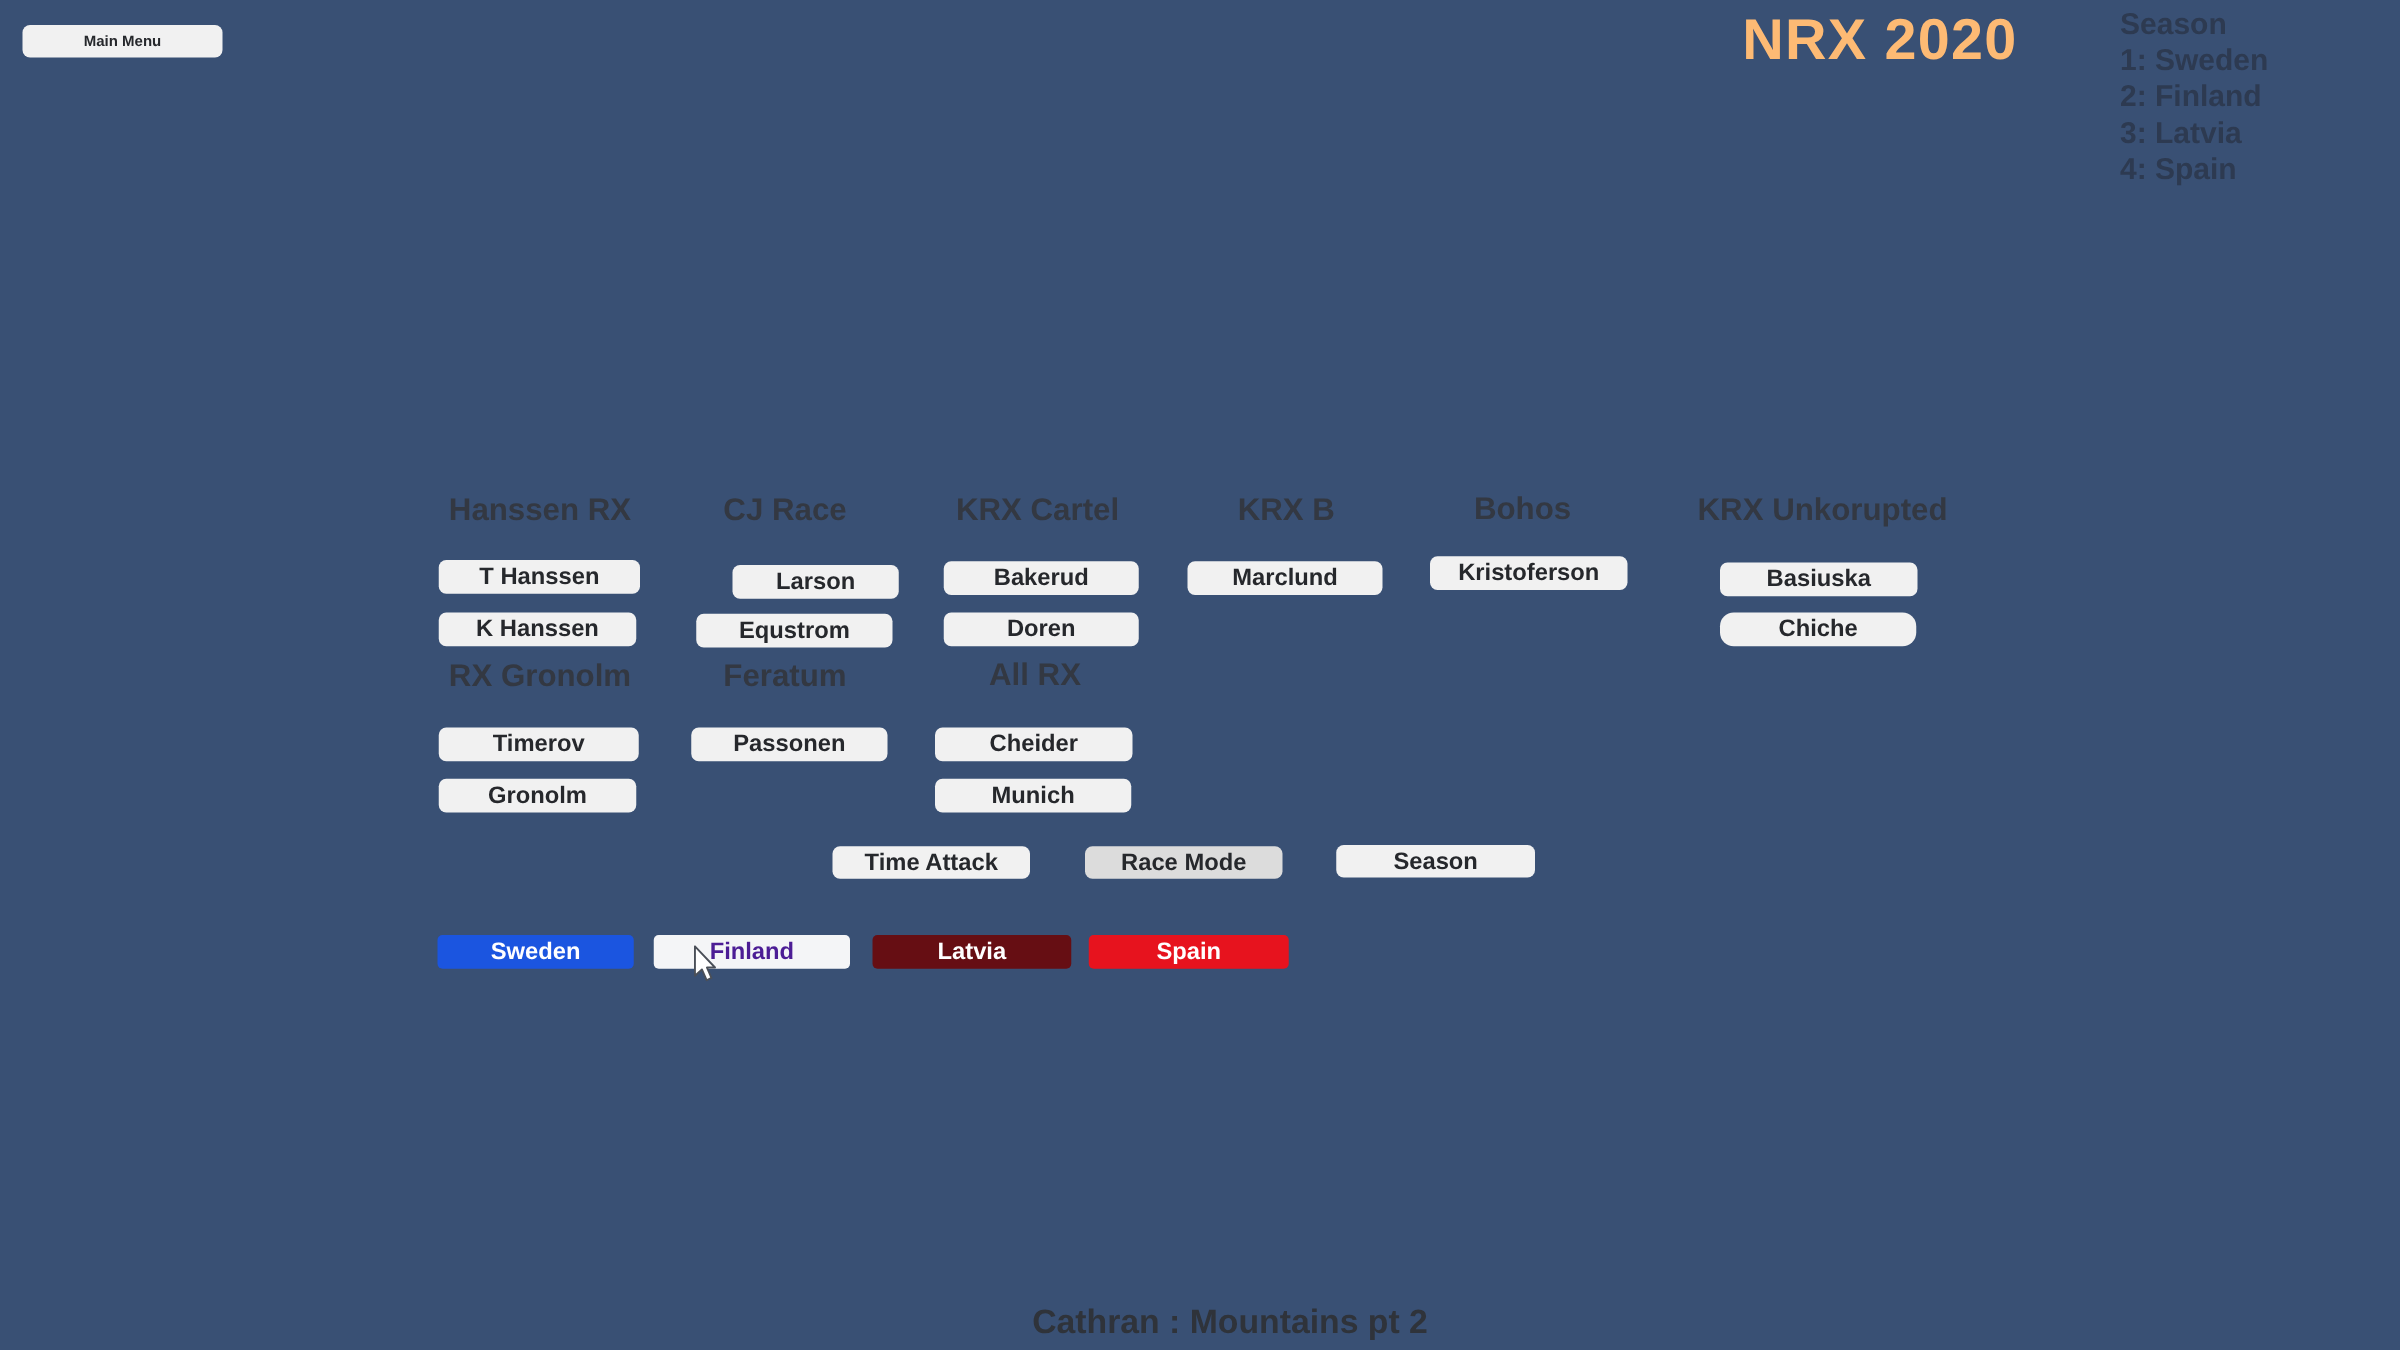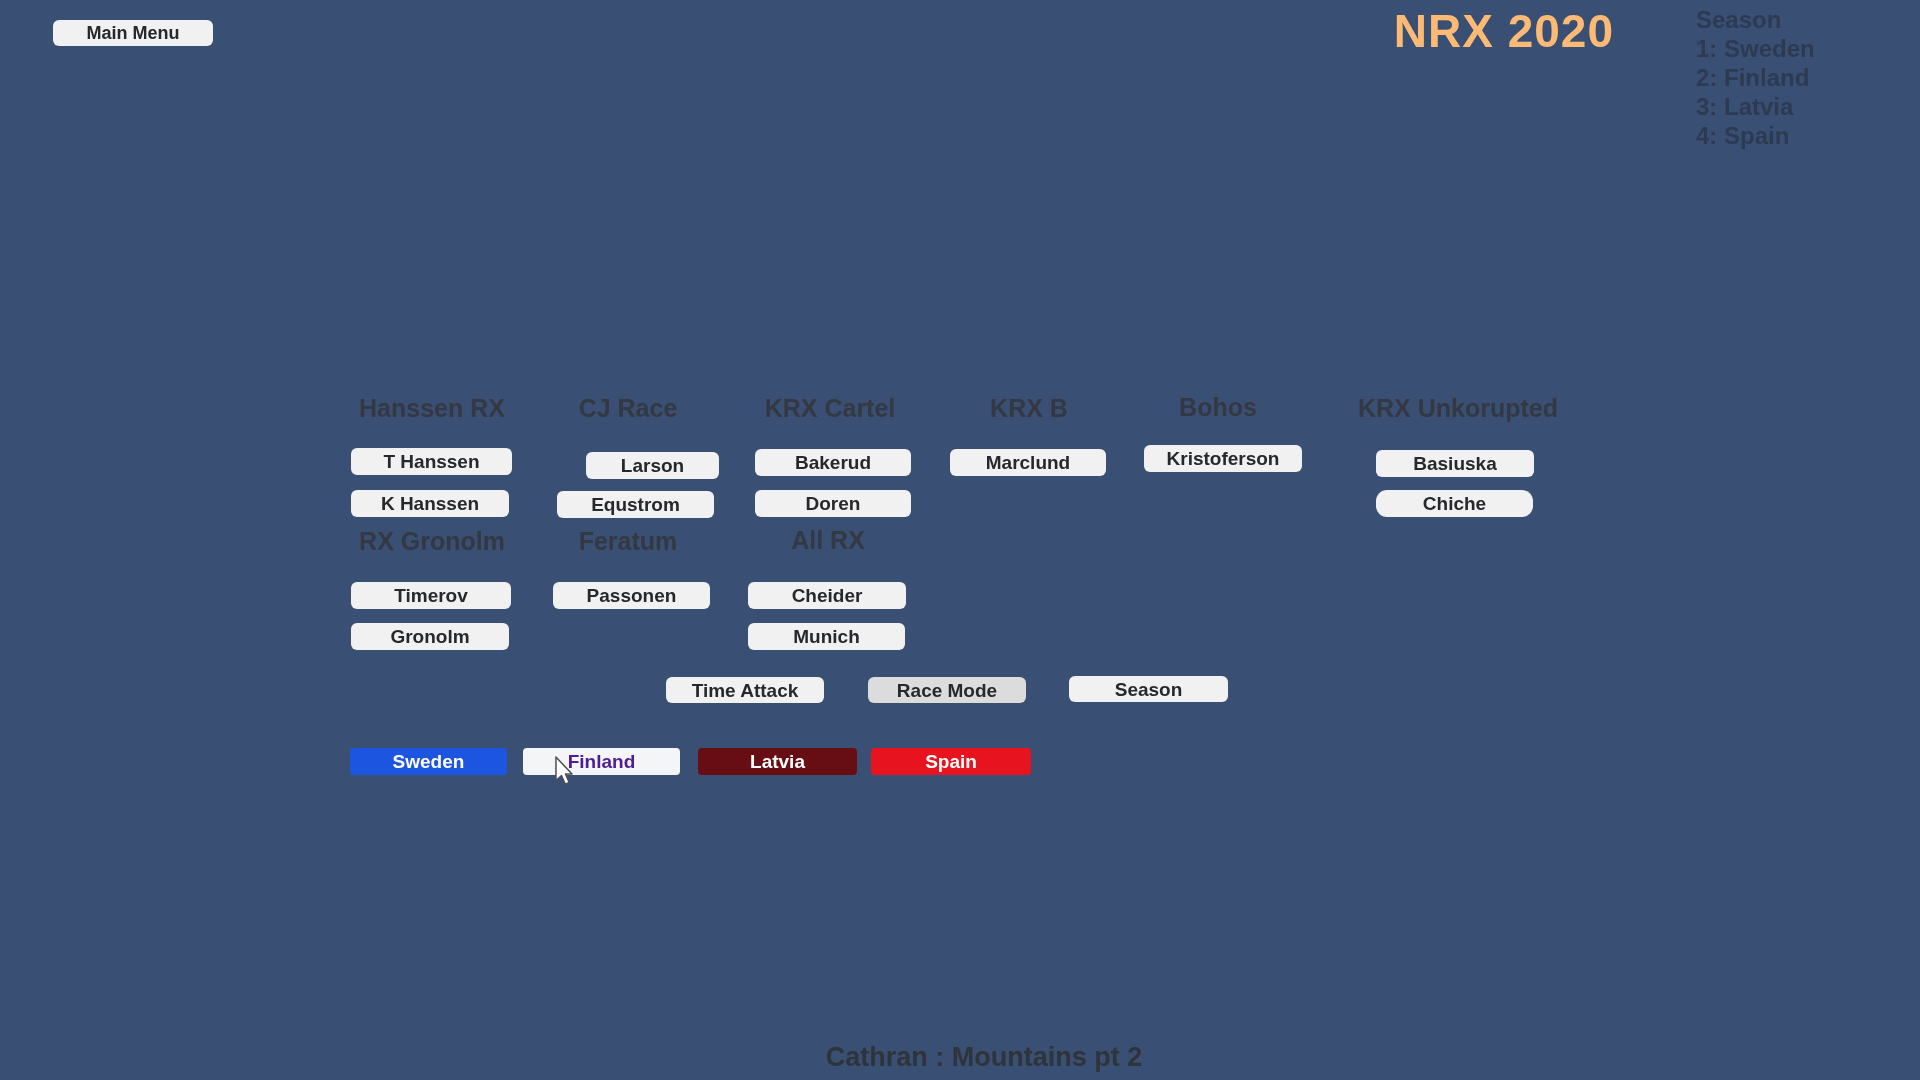--- a/index.html
+++ b/index.html
@@ -46,21 +46,21 @@
     white-space:nowrap;
   }
   .track-btn{border-radius:4px;}
   .cursor{position:absolute;left:553px;top:756px;width:22px;height:30px;}
 </style>
 </head>
 <body style="background: rgb(57, 80, 116);">
 
 <div class="stage" style="background: rgb(57, 80, 116);">
 
-  <button class="btn" style="left:18px;top:20px;width:160px;height:26px;font-size:18px;margin-left:35px;">Main Menu</button>
+  <button class="btn" style="left:18px;top:20px;width:160px;height:26px;font-size:12px;">Main Menu</button>
 
   <div class="game-title">NRX 2020</div>
 
   <div class="season-panel">
     <div>Season</div>
     <div>1: Sweden</div>
     <div>2: Finland</div>
     <div>3: Latvia</div>
     <div>4: Spain</div>
   </div>

